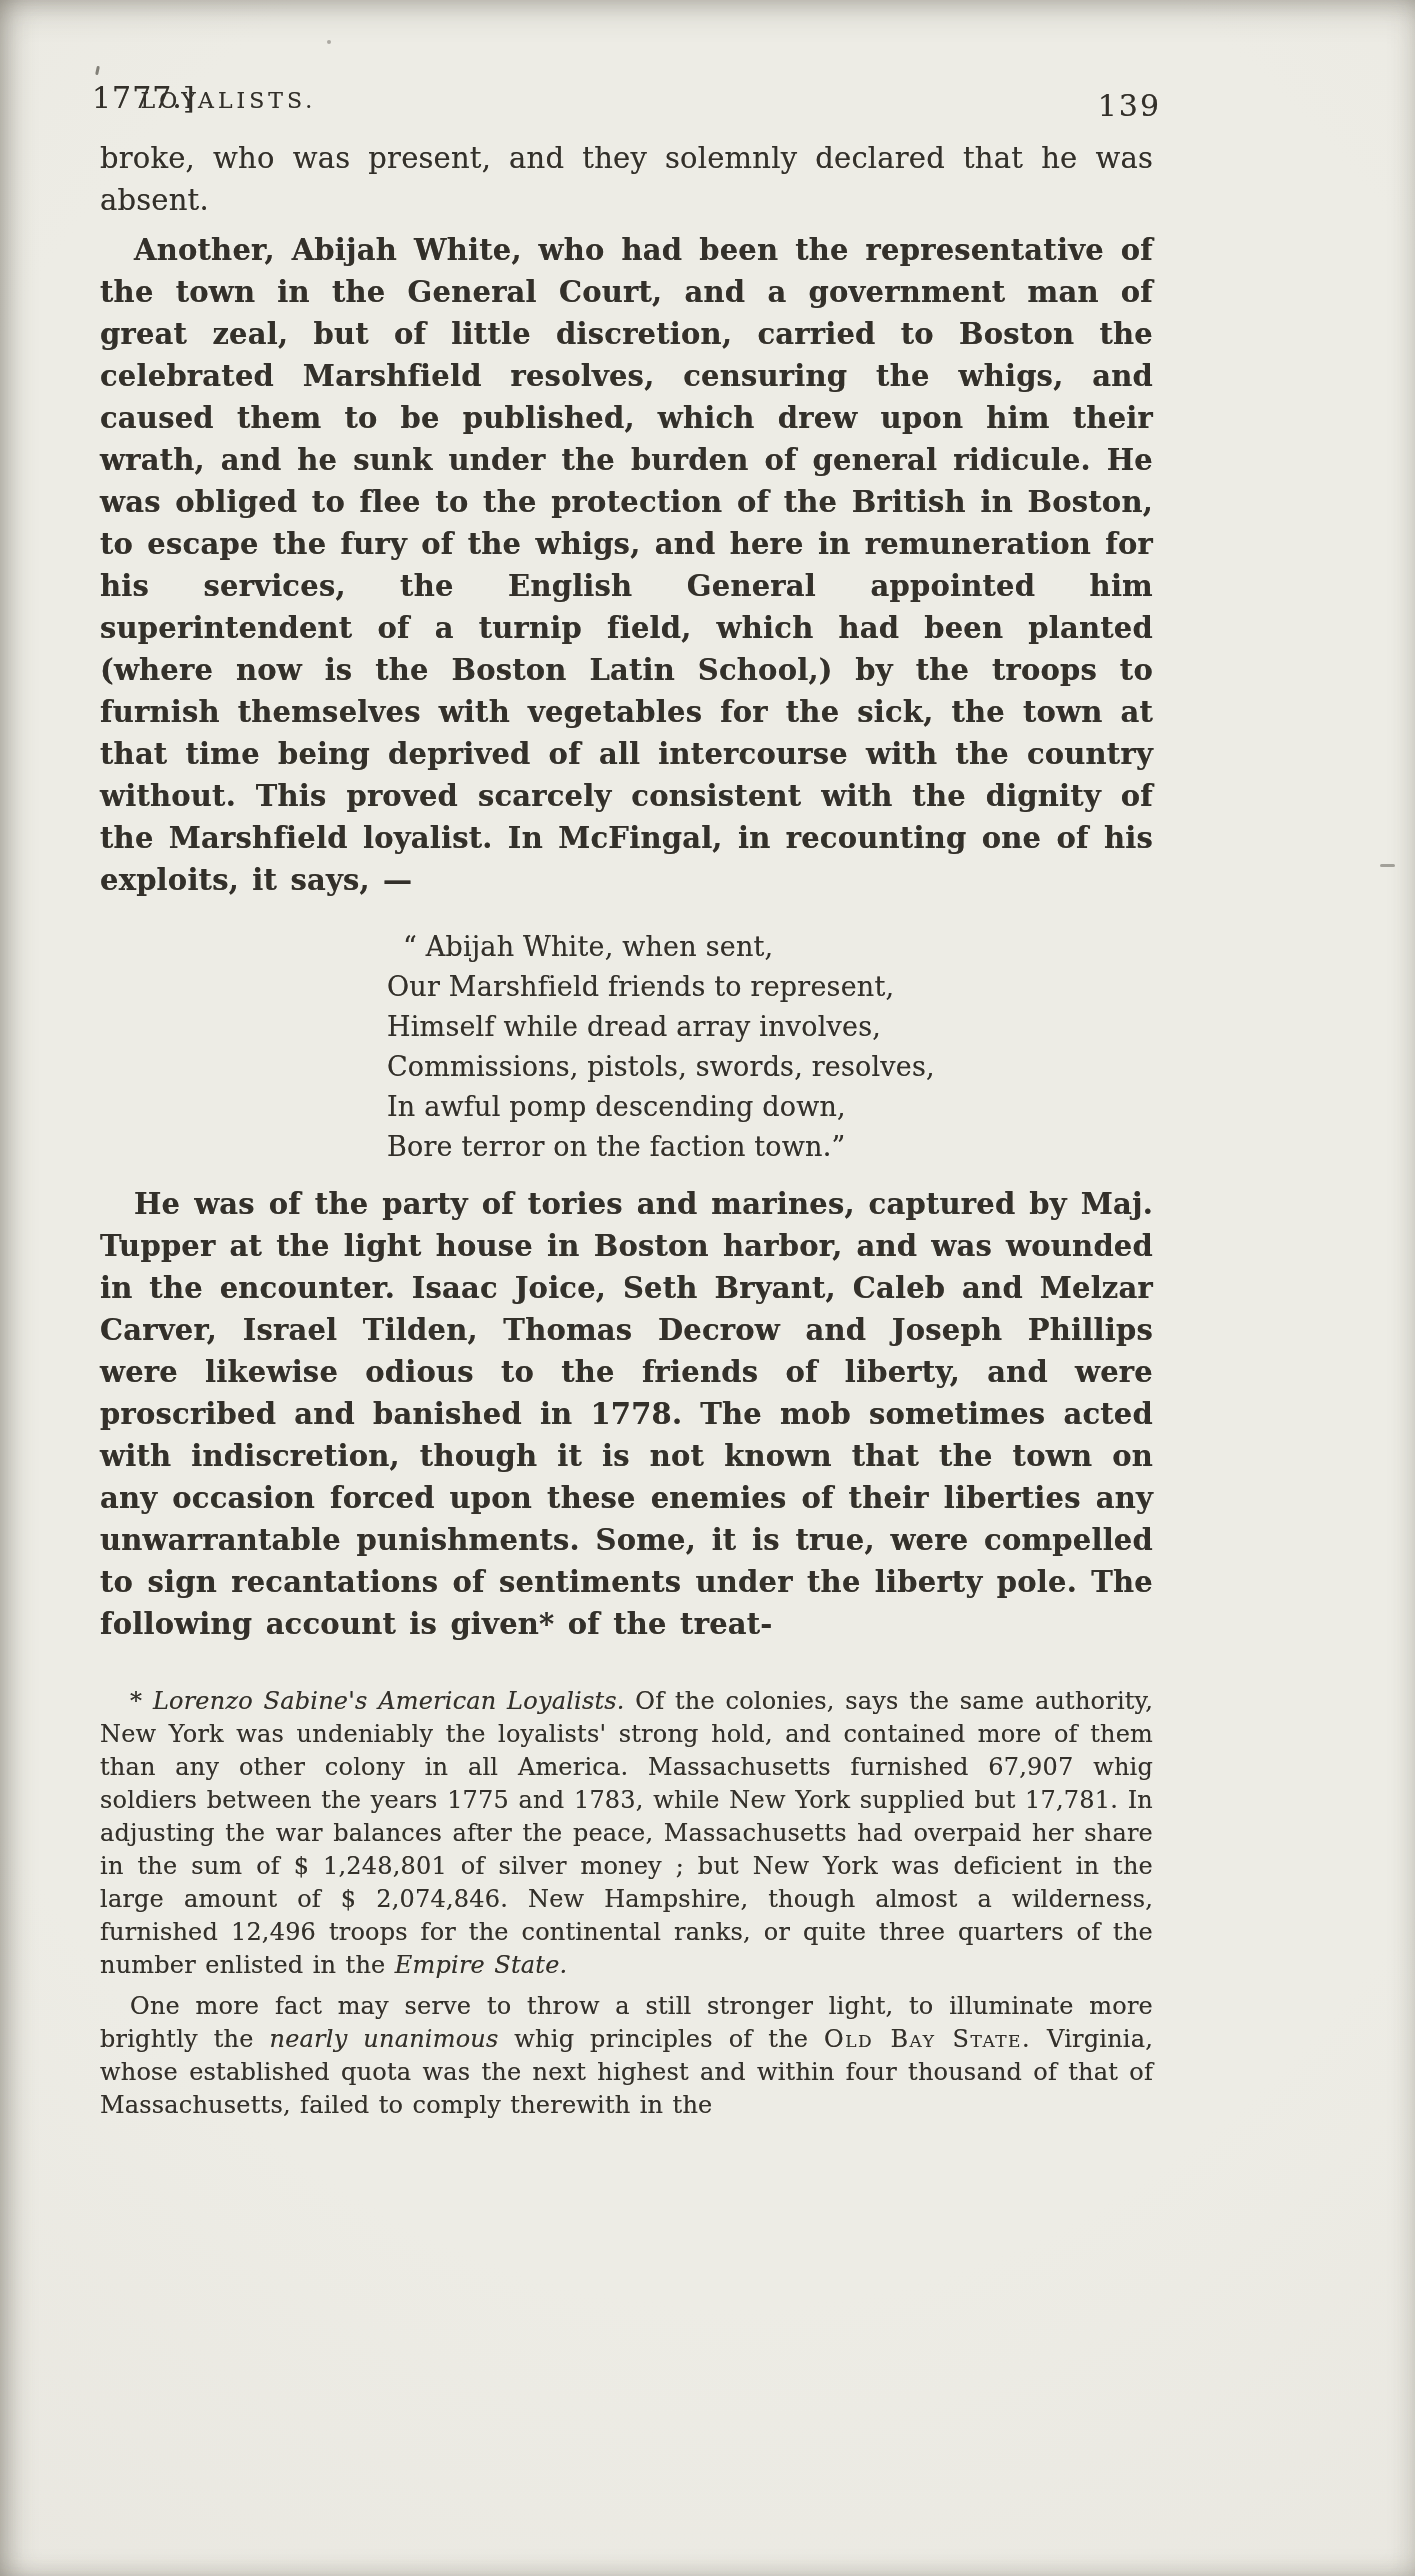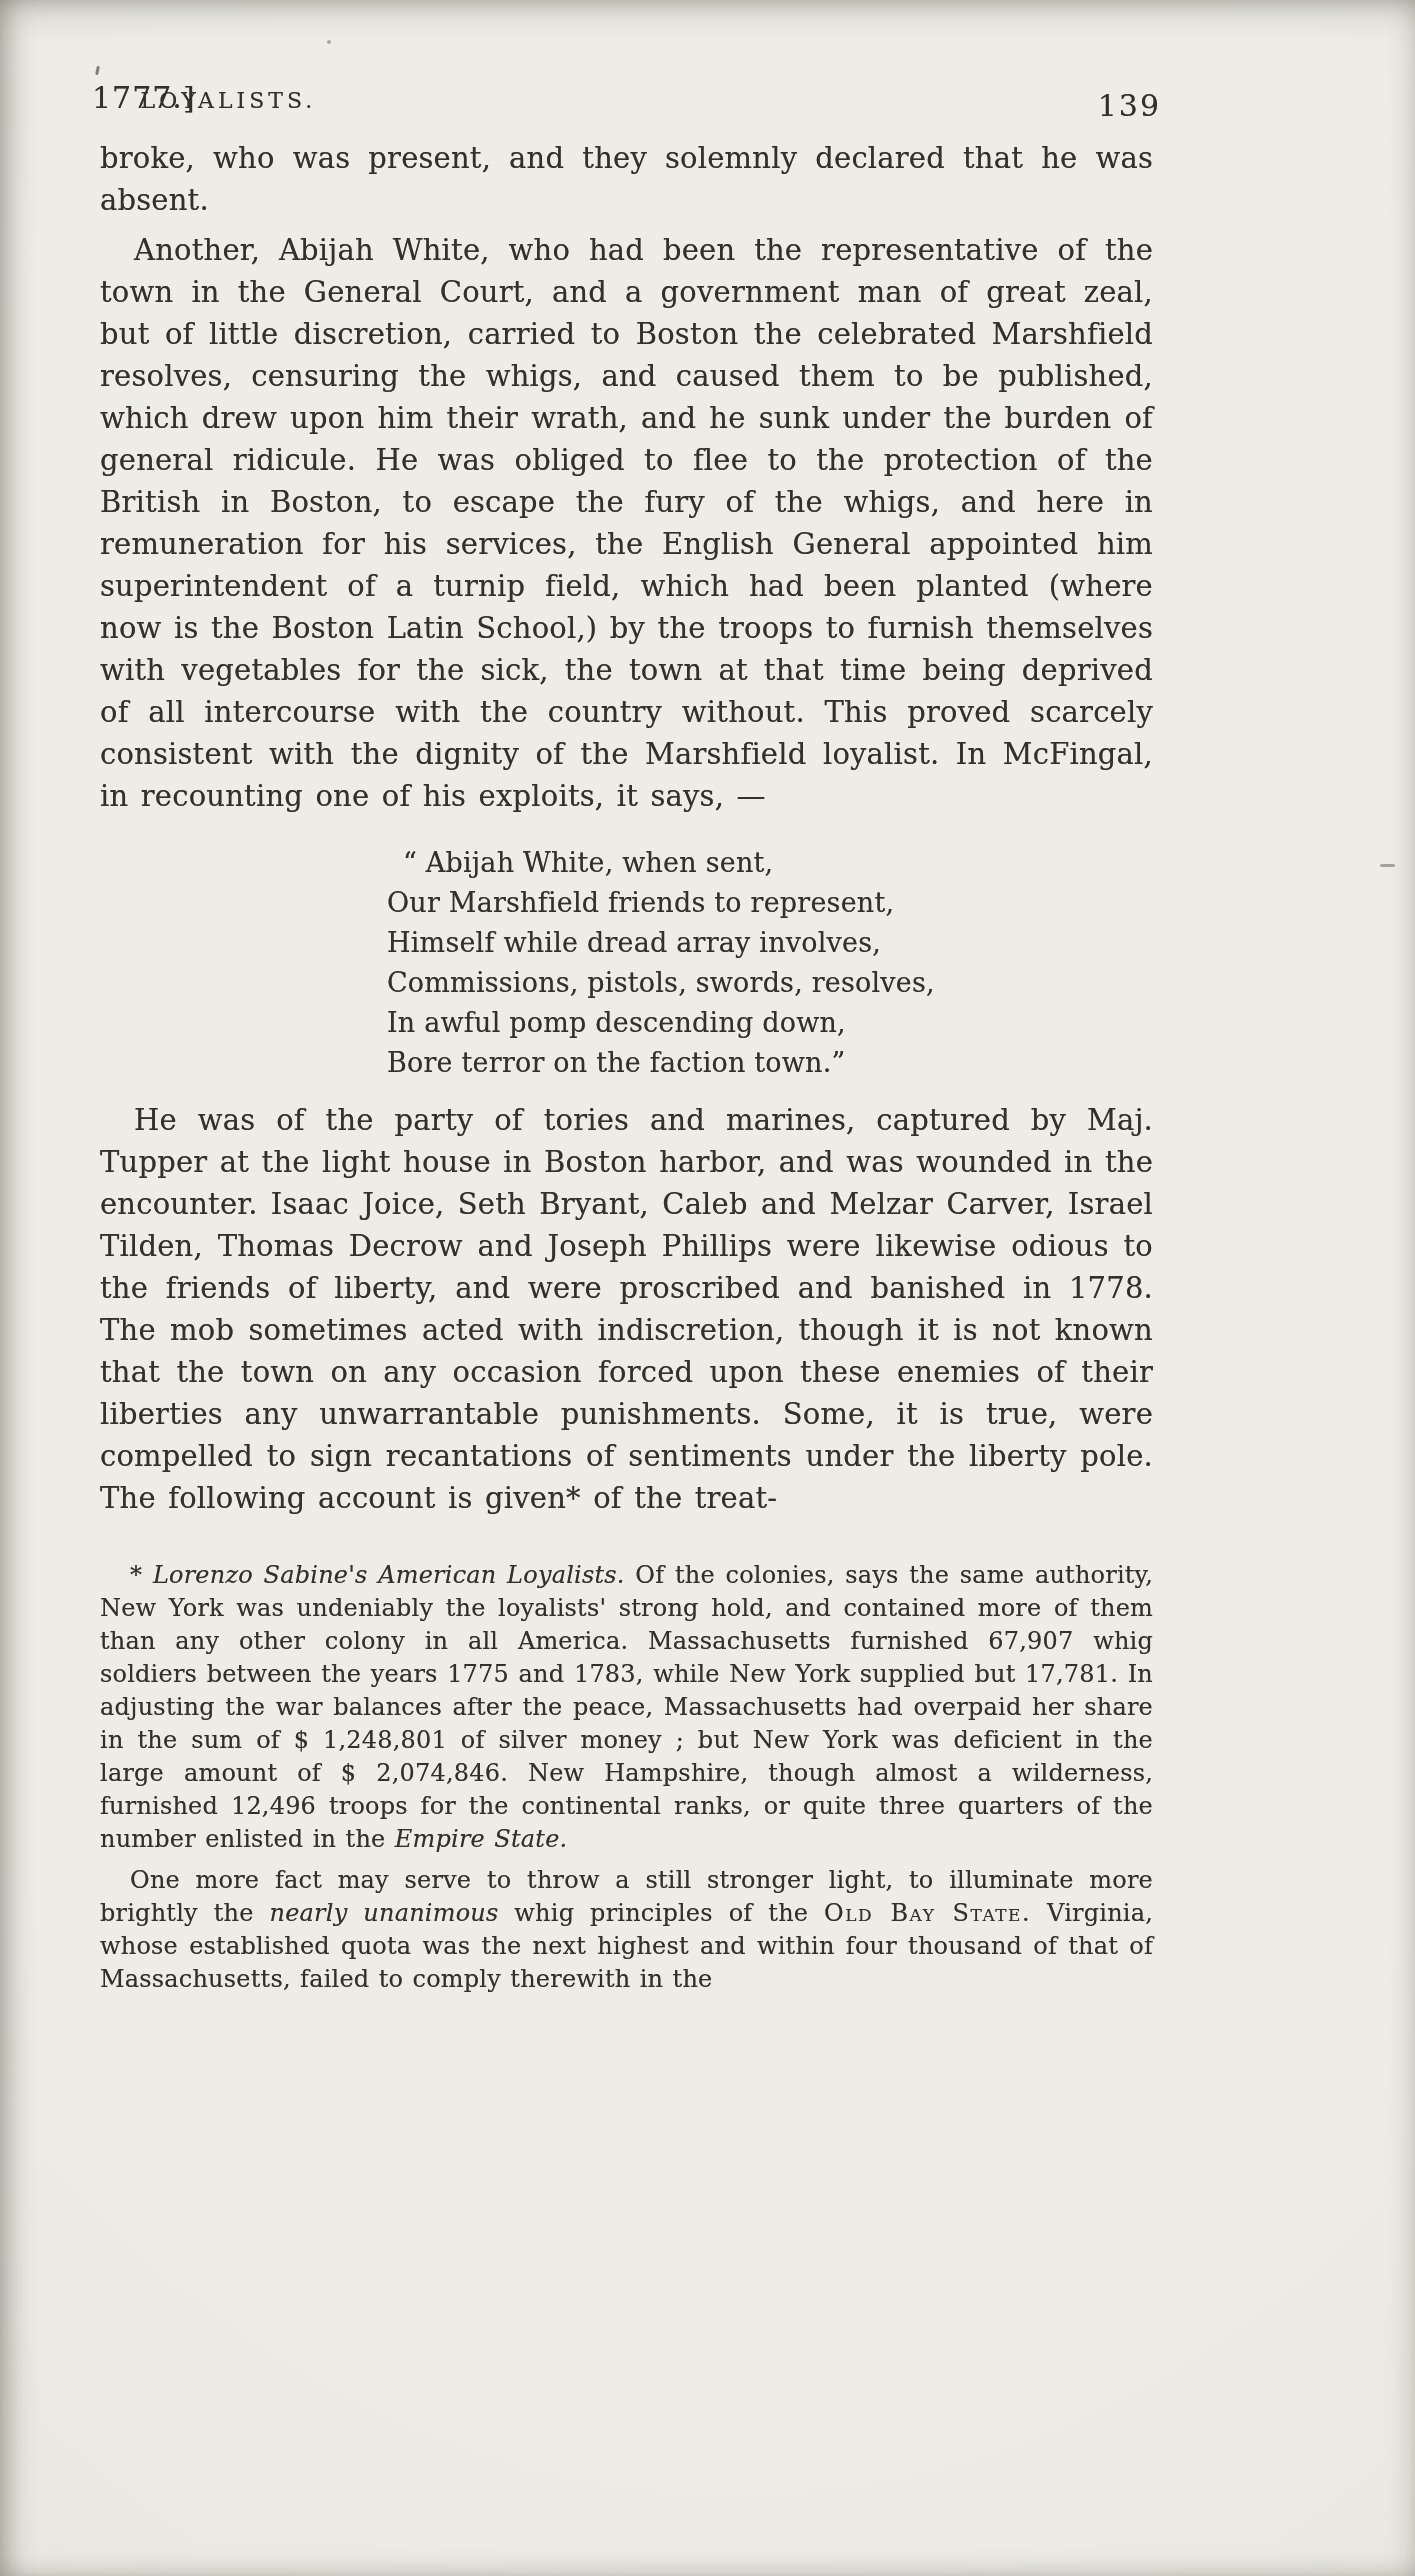--- a/index.html
+++ b/index.html
@@ -56,21 +56,21 @@
     text-align: right;
   }
   .para {
     margin: 8px;
     font-size: 29px;
     line-height: 42px;
     text-align: justify;
     word-spacing: 3px;
     letter-spacing: 0.2px;
   }
-  .para.indent { text-indent: 34px; }
+  .para.indent { text-indent: 34px; font-weight: bold; }
   .poem {
     margin: 26px 0 16px 295px;
     font-size: 27px;
     line-height: 40px;
     letter-spacing: 0.2px;
   }
   .poem-line.first { text-indent: 16px; }
   .footnote {
     margin-top: 40px;
     font-size: 24px;

